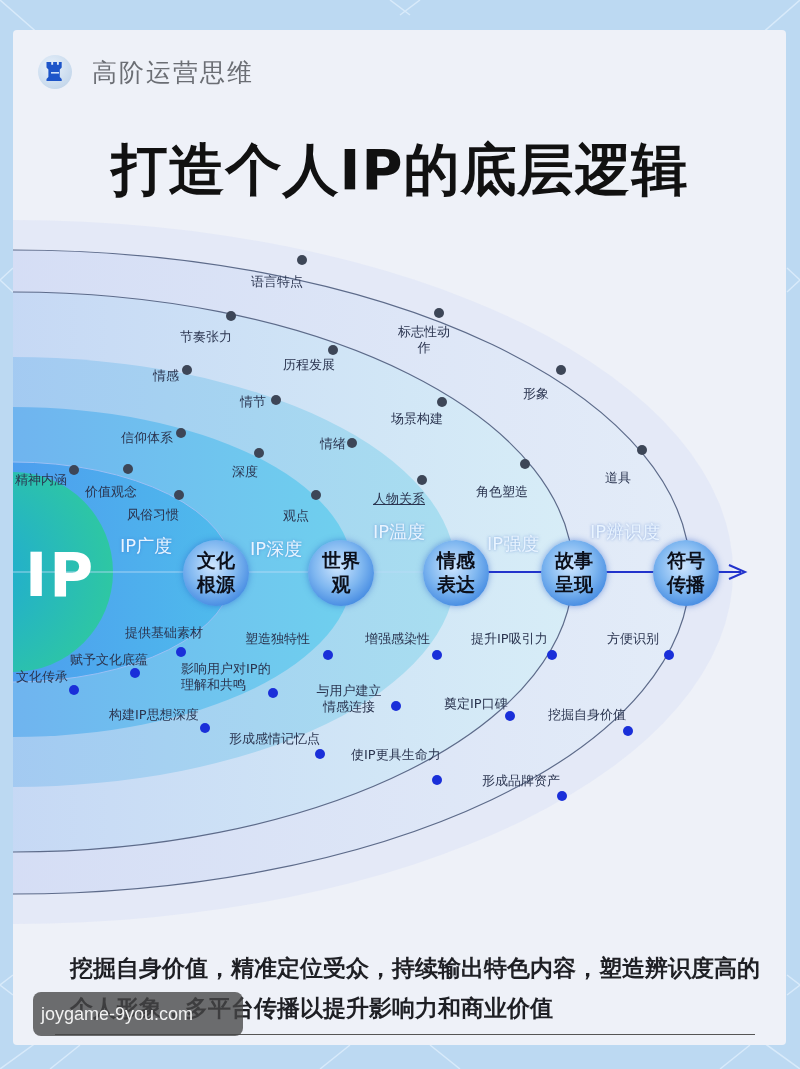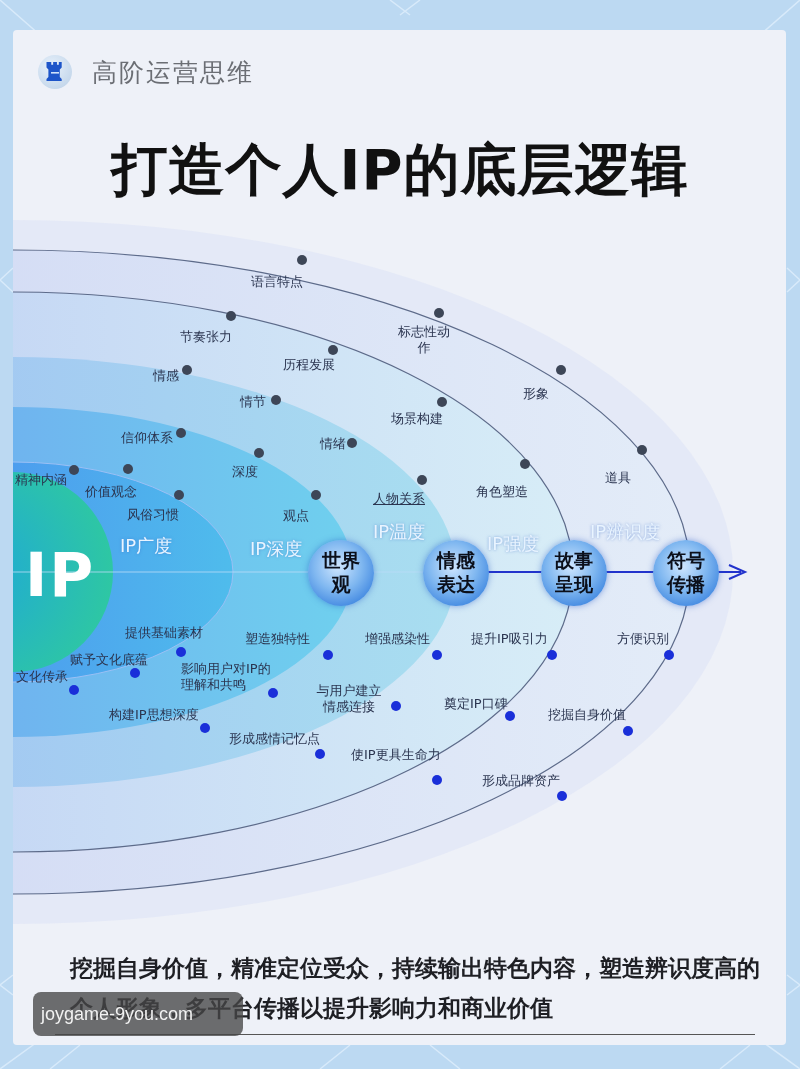--- a/index.html
+++ b/index.html
@@ -170,20 +170,23 @@
   </svg>
 
   <div class="ip-core" style="left:12px;top:340px;">IP</div>
 
   <div class="dim" style="left:107px;top:334px;">IP广度</div>
   <div class="dim" style="left:237px;top:337px;">IP深度</div>
   <div class="dim" style="left:360px;top:320px;">IP温度</div>
   <div class="dim" style="left:474px;top:332px;text-align:center;">IP强度</div>
   <div class="dim" style="left:577px;top:320px;">IP辨识度</div>
 
+  <div class="node" style="left:170px;top:340px;">
+    <span><span>文化</span><br><span>根源</span></span>
+  </div>
   <div class="node" style="left:295px;top:340px;">
     <span><span>世界</span><br><span>观</span></span>
   </div>
   <div class="node" style="left:410px;top:340px;">
     <span><span>情感</span><br><span>表达</span></span>
   </div>
   <div class="node" style="left:640px;top:340px;">
     <span><span>符号</span><br><span>传播</span></span>
   </div>
   <div class="node" style="left:528px;top:340px;">
@@ -222,21 +225,21 @@
   <div class="lbl" style="left:96px;top:507px;">构建IP思想深度</div>
 
   <div class="lbl" style="left:352px;top:431px;">增强感染性</div>
   <div class="lbl c" style="left:300px;top:483px;width:72px;white-space:normal;">与用户建立情感连接</div>
   <div class="lbl" style="left:216px;top:531px;">形成感情记忆点</div>
 
   <div class="lbl" style="left:458px;top:431px;">提升IP吸引力</div>
   <div class="lbl" style="left:431px;top:496px;">奠定IP口碑</div>
   <div class="lbl" style="left:338px;top:547px;">使IP更具生命力</div>
 
-  <div class="lbl" style="left:594px;top:431px;margin-left:10px;">方便识别</div>
+  <div class="lbl" style="left:594px;top:431px;">方便识别</div>
   <div class="lbl" style="left:535px;top:507px;">挖掘自身价值</div>
   <div class="lbl" style="left:469px;top:573px;">形成品牌资产</div>
 </div>
 
 <div class="footer">挖掘自身价值，精准定位受众，持续输出特色内容，塑造辨识度高的个人形象，多平台传播以提升影响力和商业价值</div>
 <div class="footer-rule"></div>
 
 <div class="watermark">joygame-9you.com</div>
 
 </body></html>

